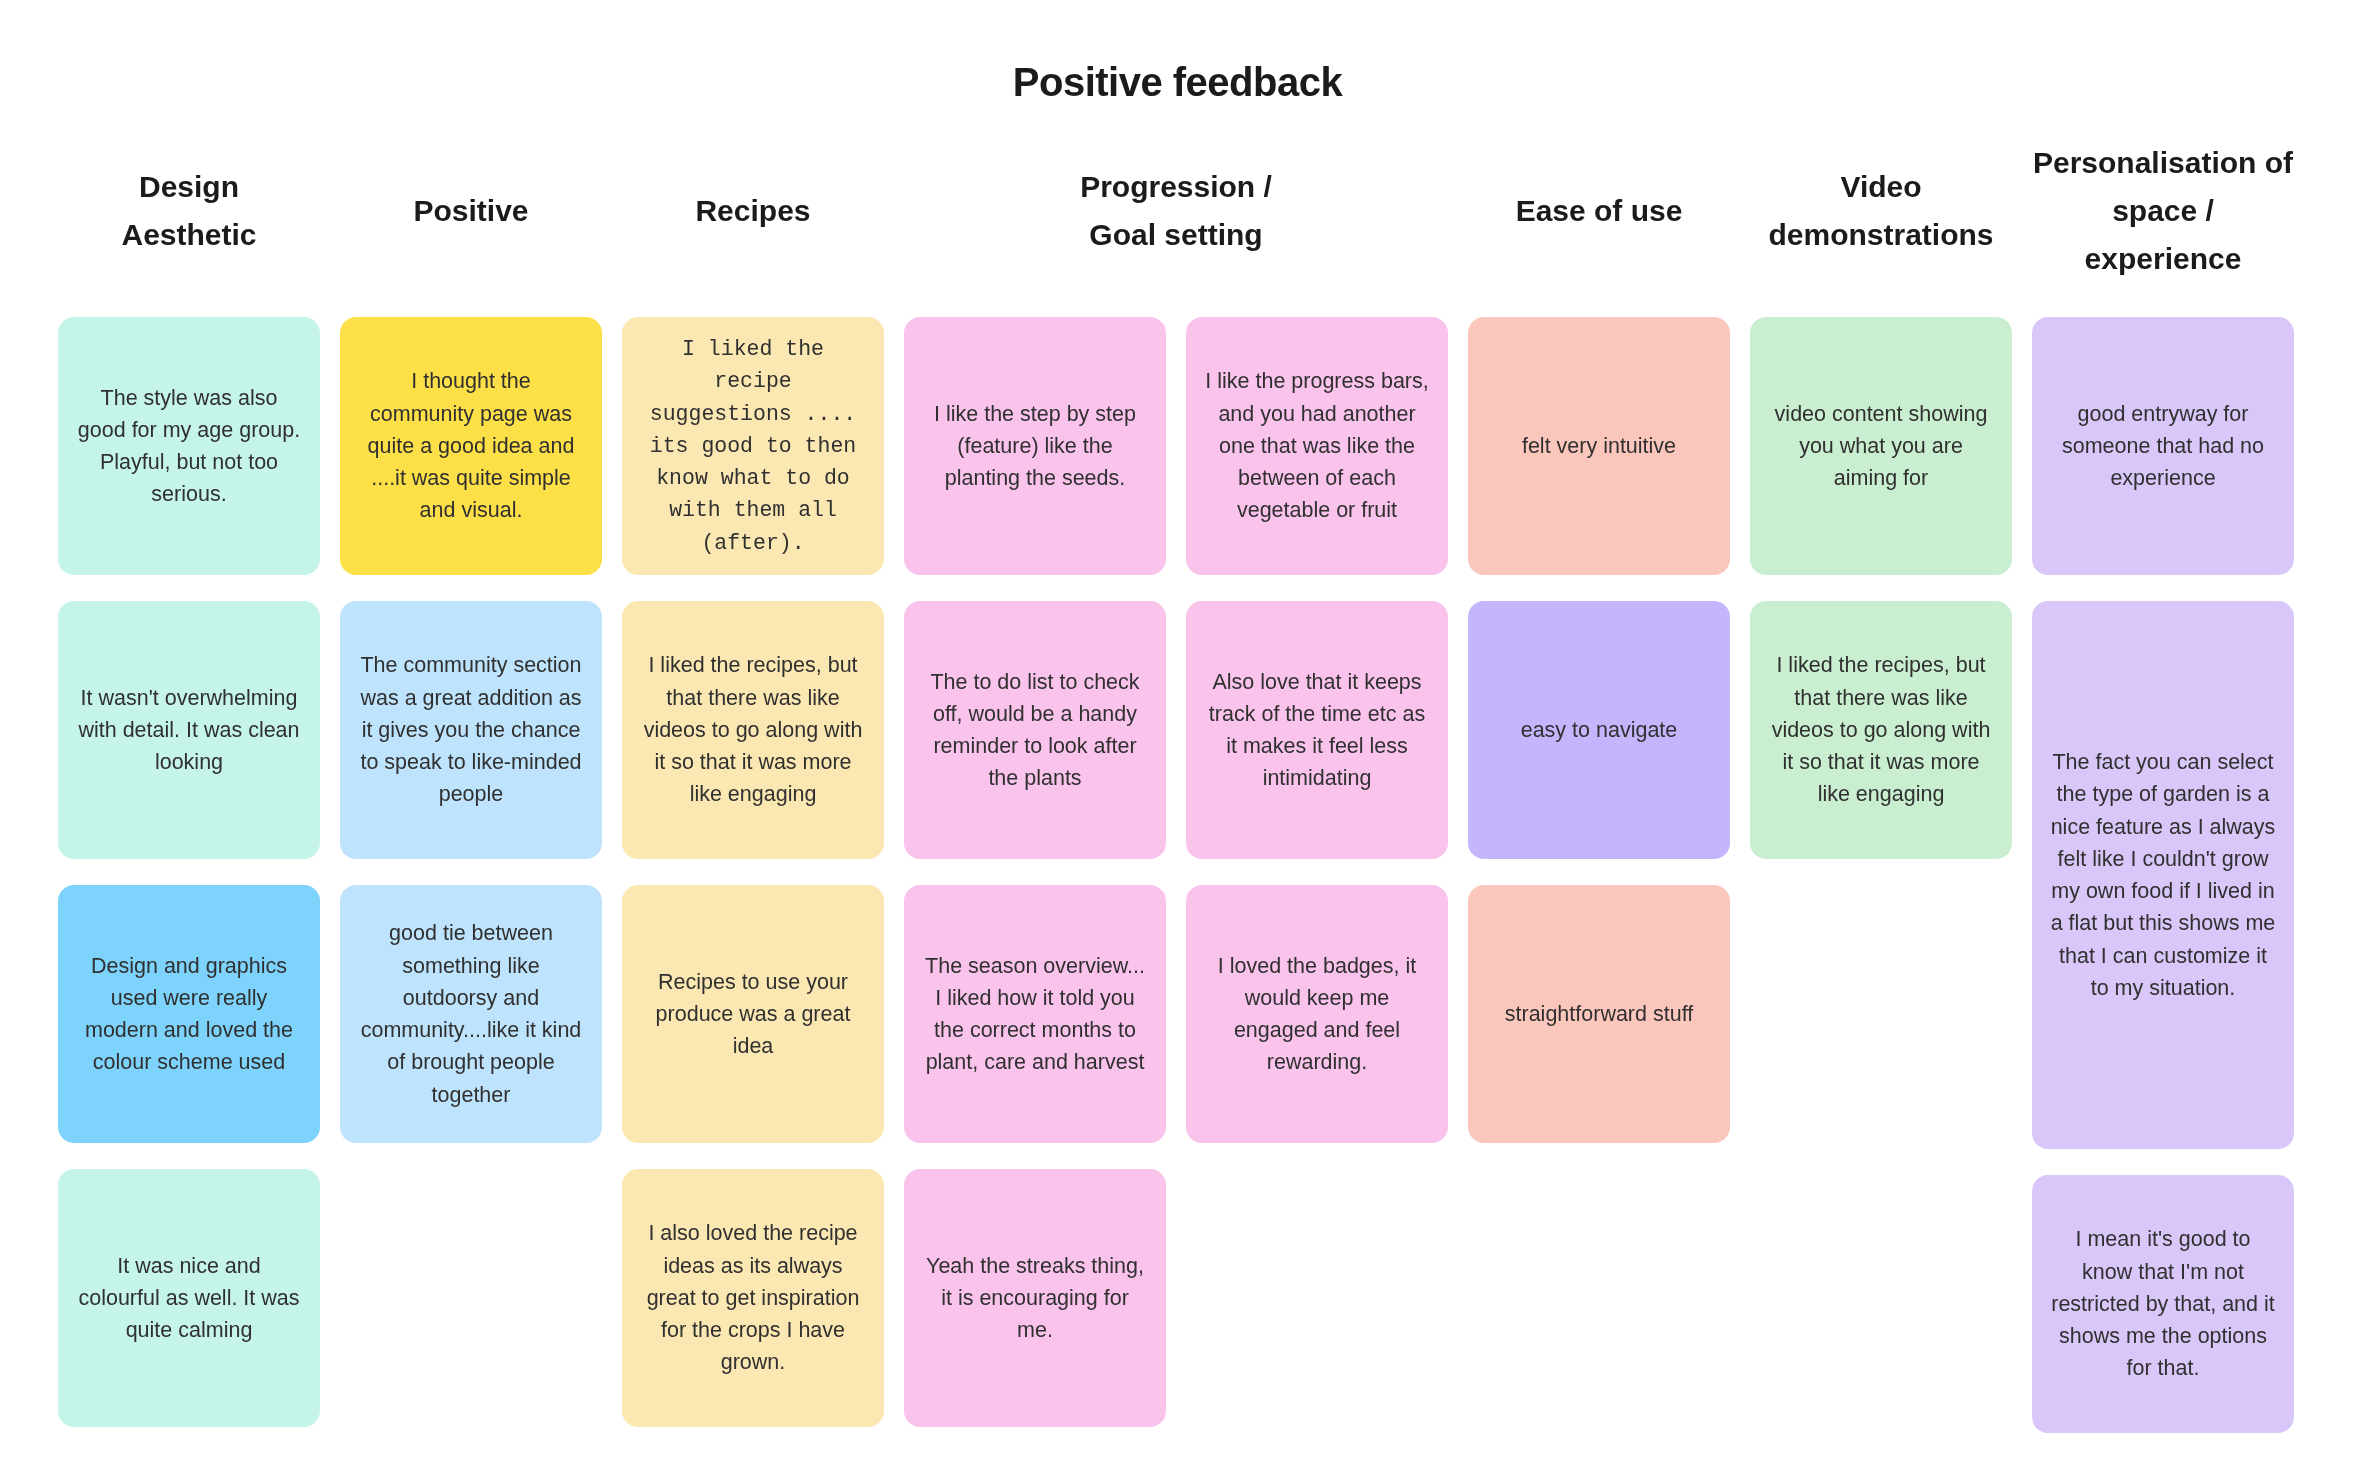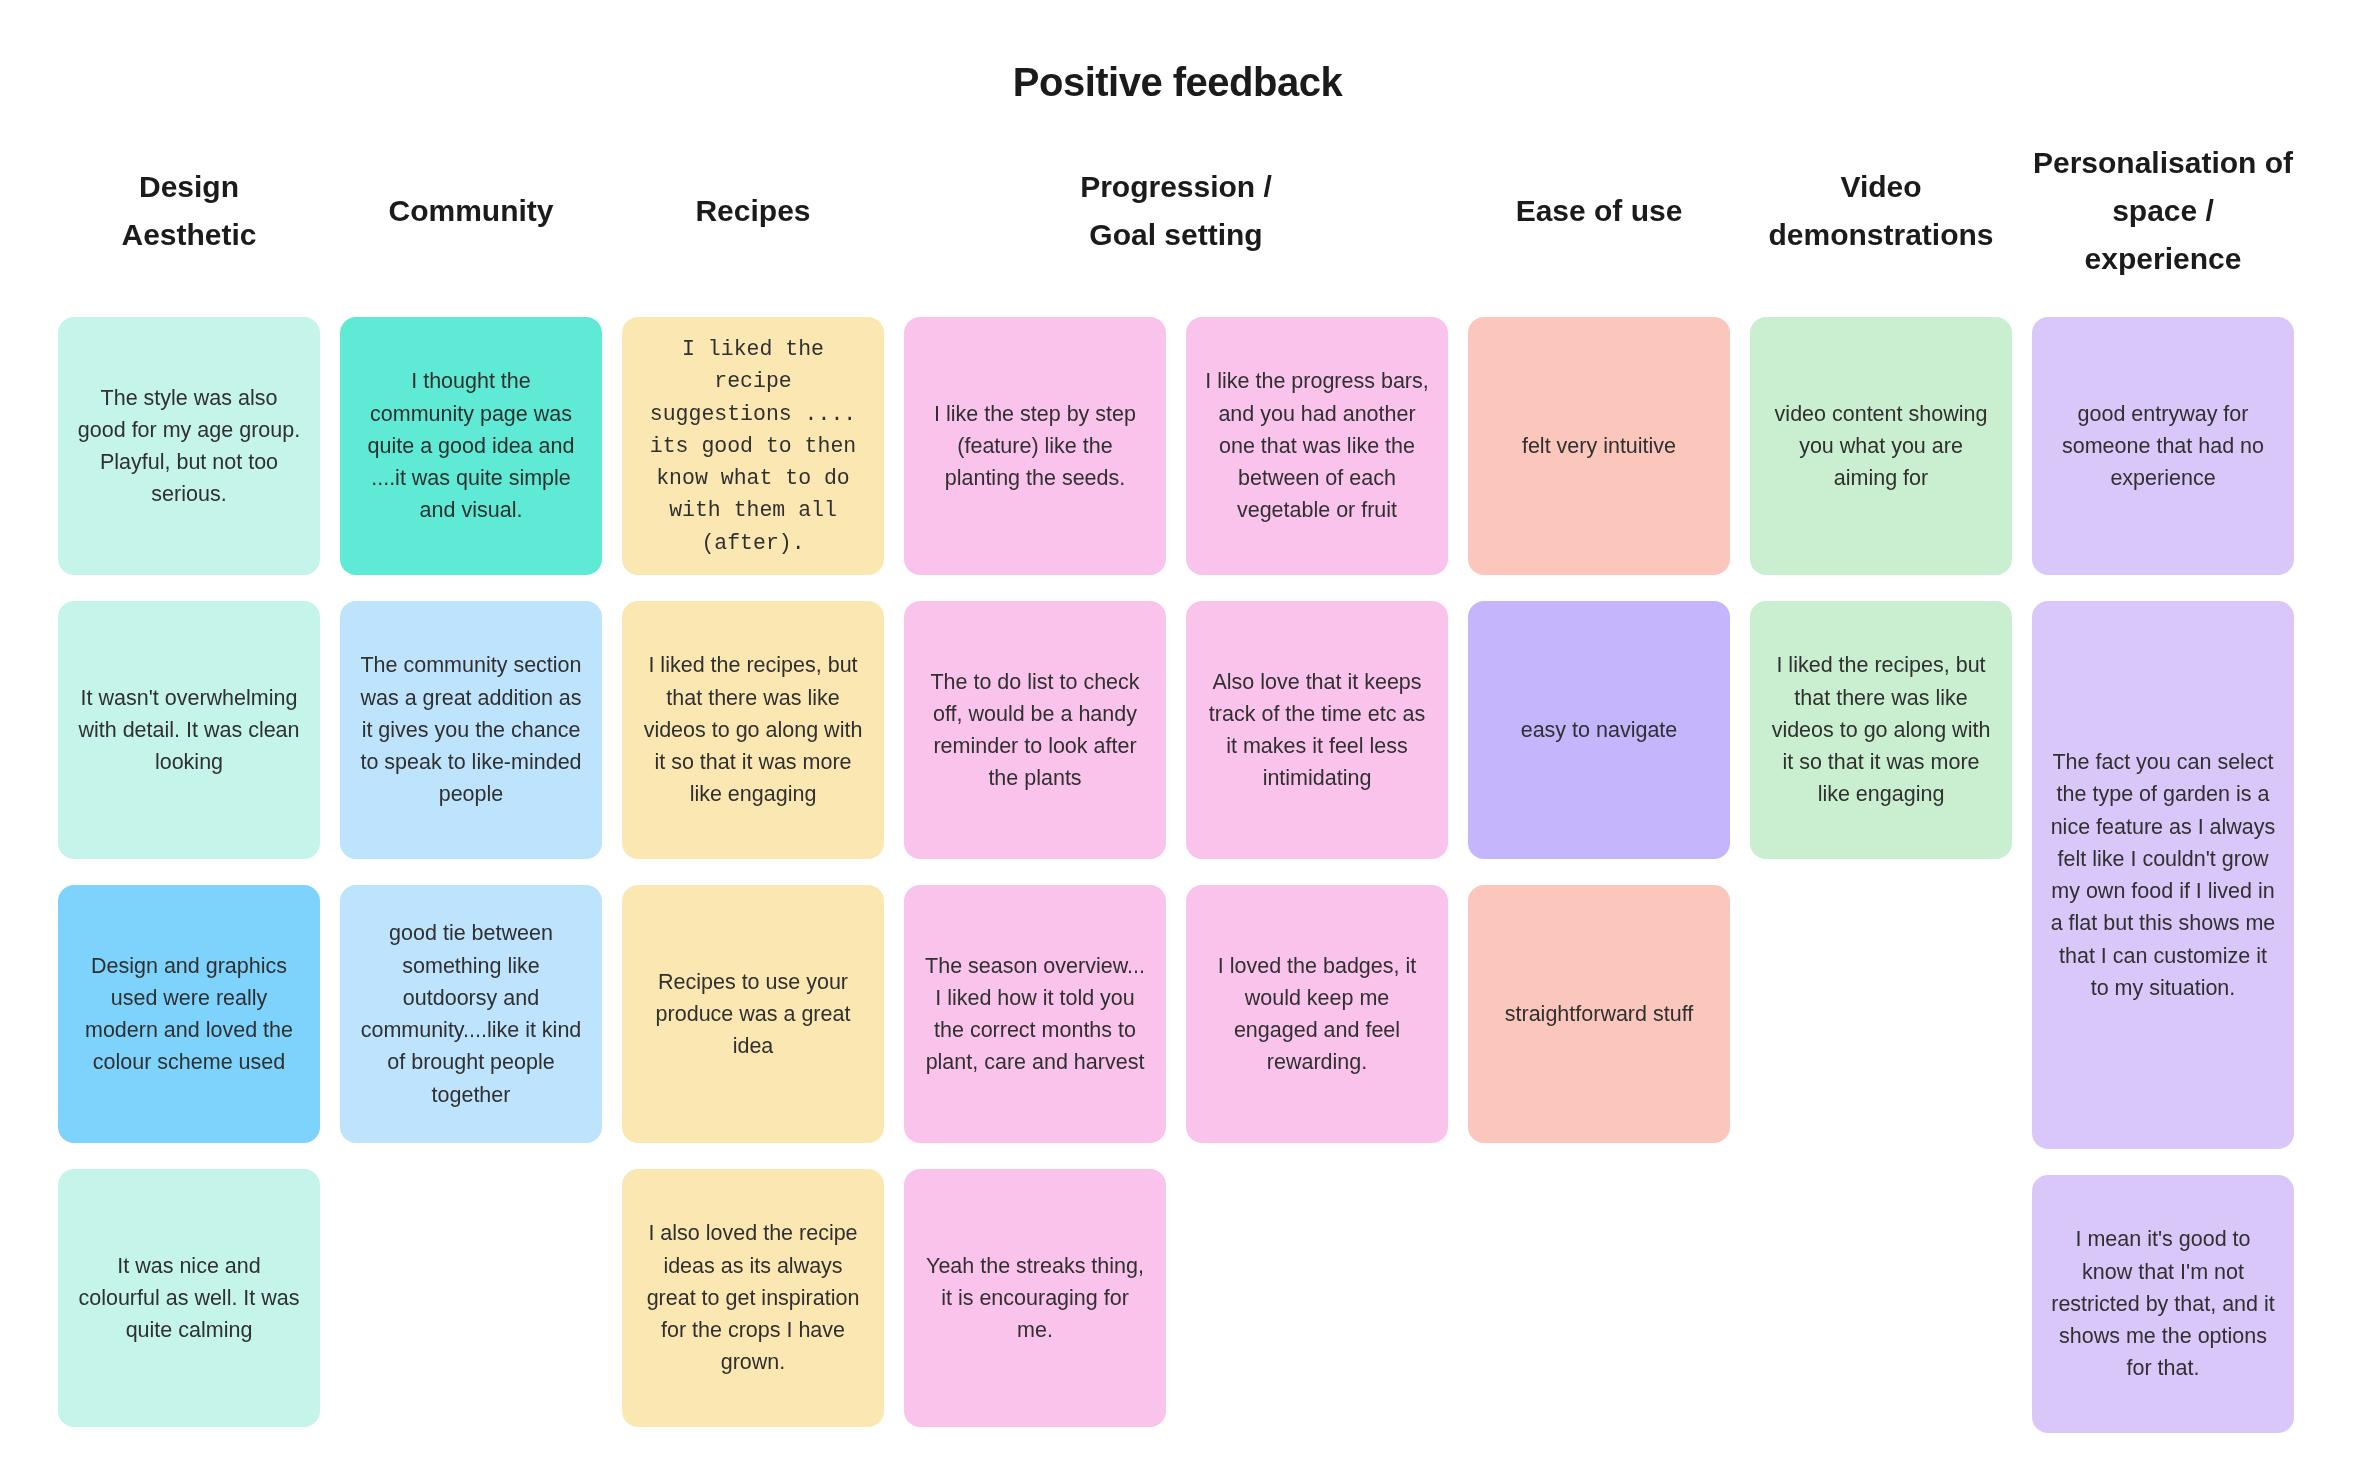--- a/index.html
+++ b/index.html
@@ -81,40 +81,40 @@
 <body>
 
 <div class="page">
 
   <h1 class="title">Positive feedback</h1>
 
   <div class="board">
 
     <div class="header c1">Design
 Aesthetic</div>
-    <div class="header c2">Community</div>
+    <div class="header c2">Positive</div>
     <div class="header c3">Recipes</div>
     <div class="header c45">Progression /
 Goal setting</div>
     <div class="header c6">Ease of use</div>
     <div class="header c7">Video
 demonstrations</div>
     <div class="header c8">Personalisation of
 space /
 experience</div>
 
     <div class="col g1">
       <div class="note" style="background: rgb(196, 244, 234);">The style was also good for my age group. Playful, but not too serious.</div>
       <div class="note" style="background: rgb(196, 244, 234);">It wasn't overwhelming with detail. It was clean looking</div>
       <div class="note" style="background: #7dd3fc;">Design and graphics used were really modern and loved the colour scheme used</div>
       <div class="note" style="background: rgb(196, 244, 234);">It was nice and colourful as well. It was quite calming</div>
     </div>
 
     <div class="col g2">
-      <div class="note" style="background: #5eead4;">I thought the community page was quite a good idea and ....it was quite simple and visual.</div>
+      <div class="note" style="background: #fde047;">I thought the community page was quite a good idea and ....it was quite simple and visual.</div>
       <div class="note" style="background: rgb(190, 227, 252);">The community section was a great addition as it gives you the chance to speak to like-minded people</div>
       <div class="note" style="background: rgb(190, 227, 252);">good tie between something like outdoorsy and community....like it kind of brought people together</div>
     </div>
 
     <div class="col g3">
       <div class="note" style="background: rgb(250, 231, 178); font-family: Liberation Mono, monospace;">I liked the recipe suggestions .... its good to then know what to do with them all (after).</div>
       <div class="note" style="background: rgb(250, 231, 178);">I liked the recipes, but that there was like videos to go along with it so that it was more like engaging</div>
       <div class="note" style="background: rgb(250, 231, 178);">Recipes to use your produce was a great idea</div>
       <div class="note" style="background: rgb(250, 231, 178);">I also loved the recipe ideas as its always great to get inspiration for the crops I have grown.</div>
     </div>

